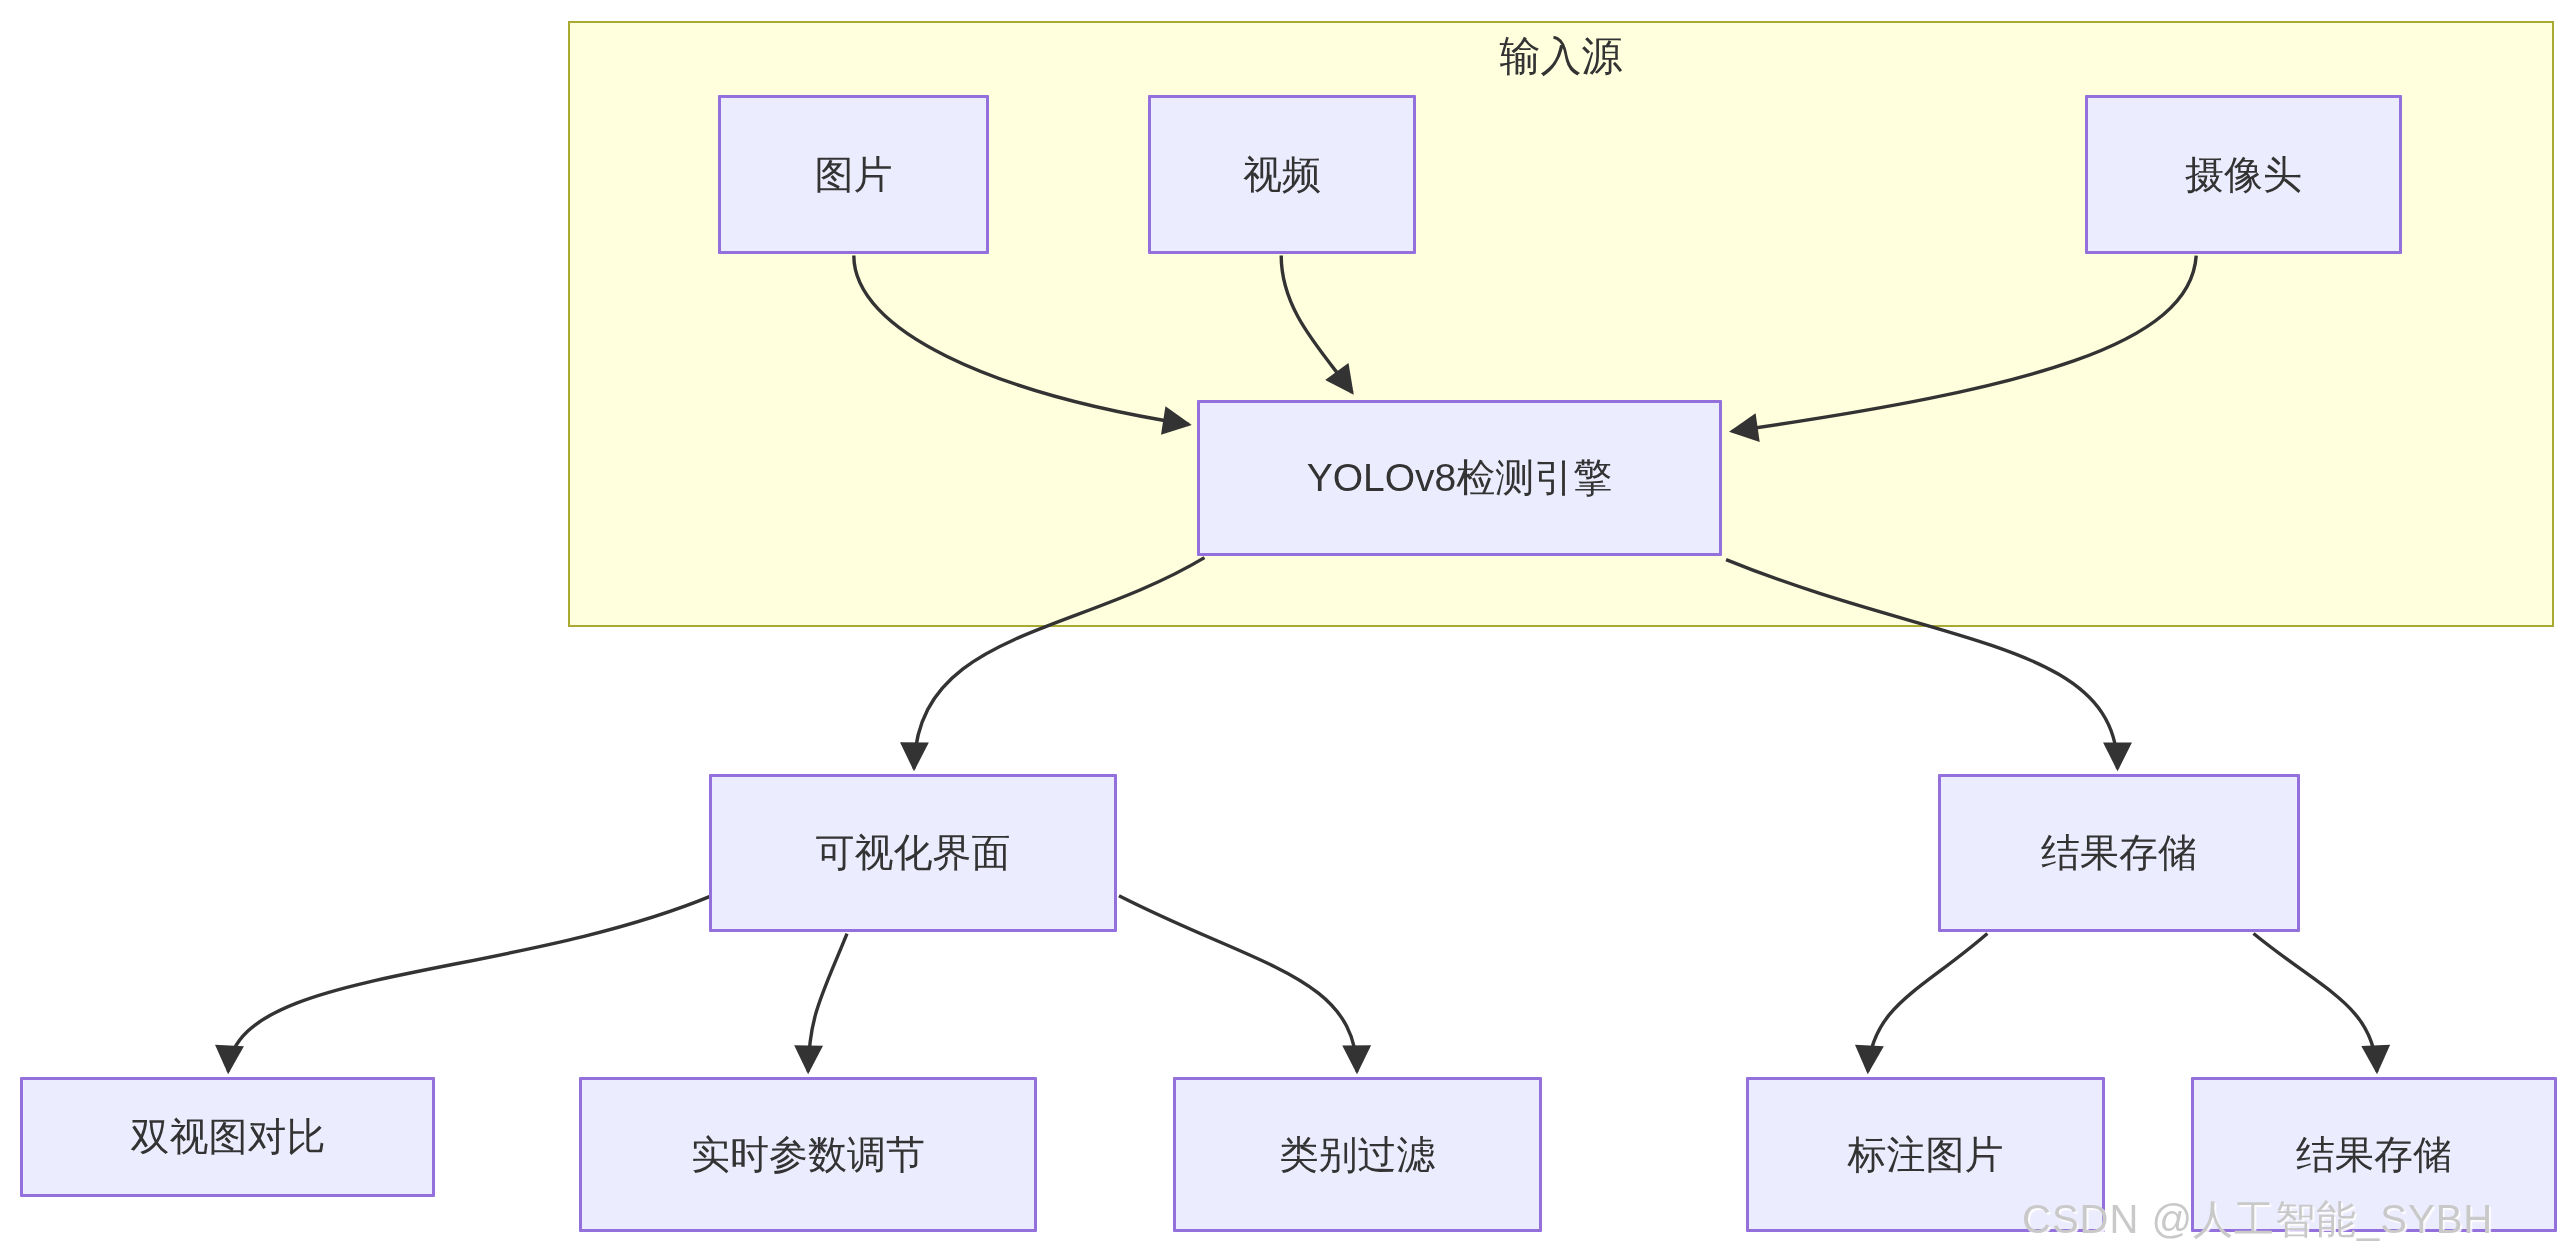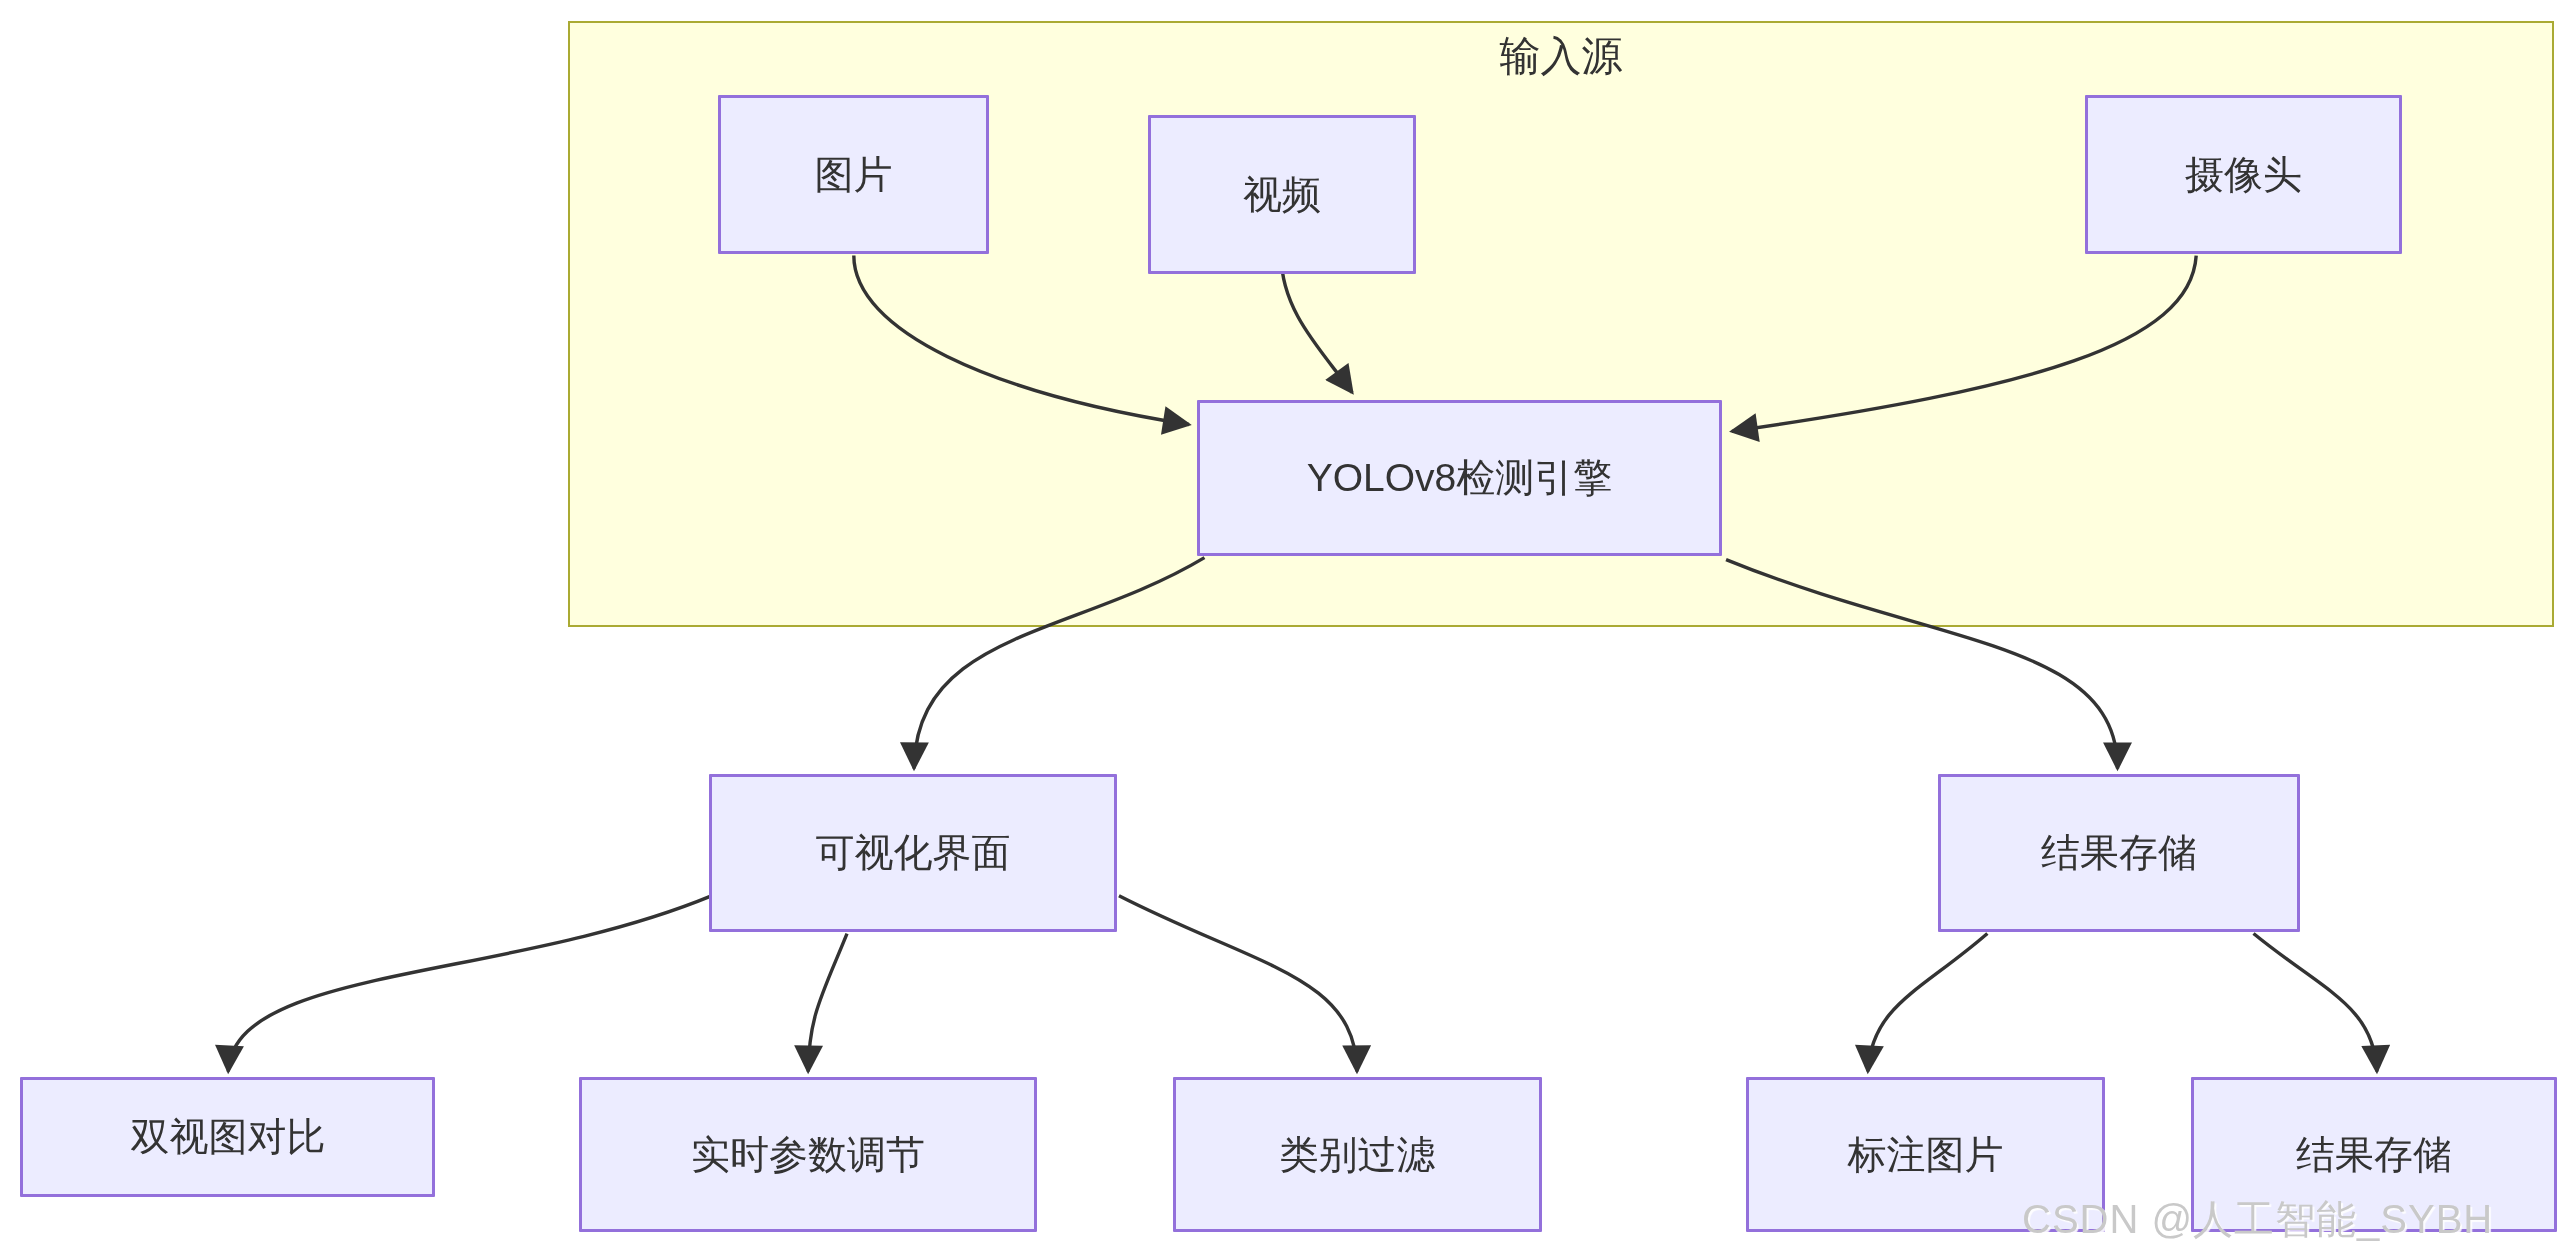--- a/index.html
+++ b/index.html
@@ -64,21 +64,21 @@
     box-sizing: border-box;
     display: flex;
     align-items: center;
     justify-content: center;
     font-size: 39px;
     color: var(--text);
     text-align: center;
     white-space: nowrap;
   }
   .n-image     { left: 718px;  top: 95px;   width: 271px; height: 159px; }
-  .n-video     { left: 1148px; top: 95px;   width: 268px; height: 159px; margin-top: 20px; }
+  .n-video     { left: 1148px; top: 95px;   width: 268px; height: 159px; }
   .n-camera    { left: 2085px; top: 95px;   width: 317px; height: 159px; }
   .n-engine    { left: 1197px; top: 400px;  width: 525px; height: 156px; }
   .n-ui        { left: 709px;  top: 774px;  width: 408px; height: 158px; text-align: right; }
   .n-storage   { left: 1938px; top: 774px;  width: 362px; height: 158px; }
   .n-dualview  { left: 20.4px;   top: 1077px; width: 415px; height: 120px; }
   .n-params    { left: 579px;  top: 1077px; width: 458px; height: 155px; }
   .n-filter    { left: 1173px; top: 1077px; width: 369px; height: 155px; }
   .n-annotated { left: 1746px; top: 1077px; width: 359px; height: 155px; }
   .n-outvideo  { left: 2191px; top: 1077px; width: 366px; height: 155px; }
   .watermark {

